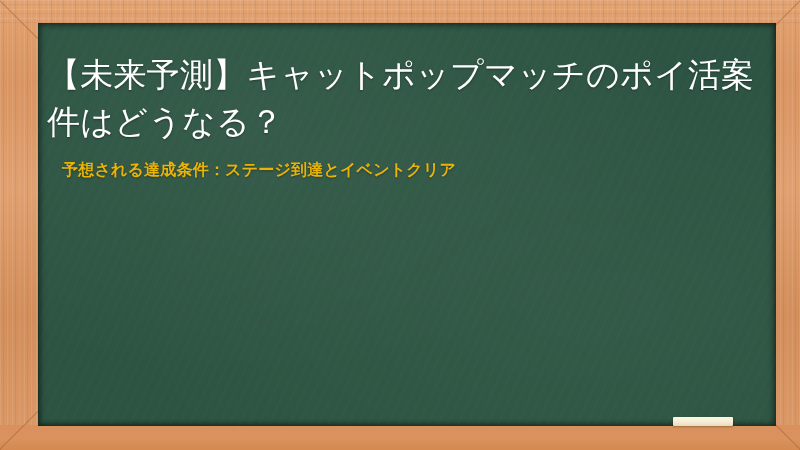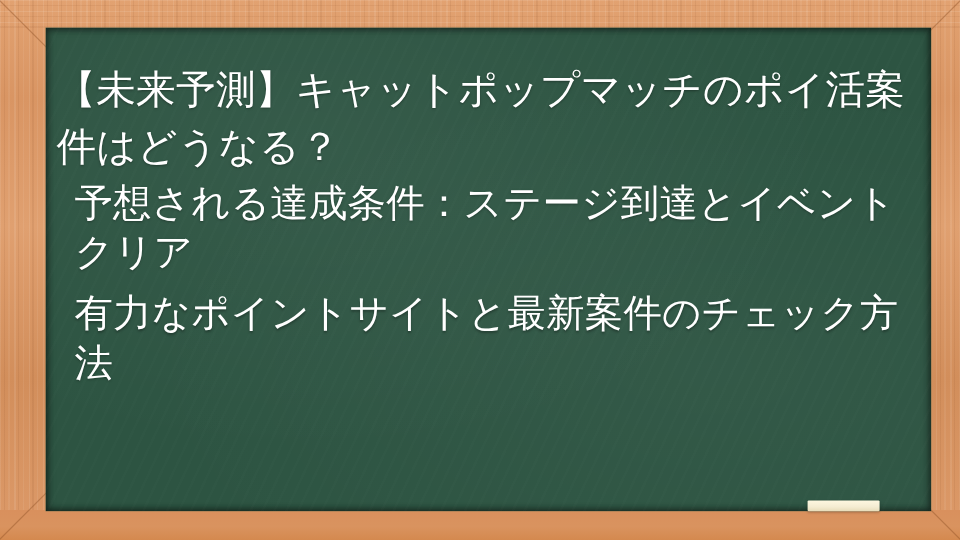--- a/index.html
+++ b/index.html
@@ -160,24 +160,24 @@
   }
 
   
   .lines {
     position: absolute;
     left: 24px;
     top: 126px;
     width: 694px;
   }
   .line {
-    color: #ffffff;
-    font-size: 32px;
+    color: #eab308;
+    font-size: 16px;
     line-height: 41px;
-    font-weight: 400;
+    font-weight: 700;
     letter-spacing: 0.2px;
     text-shadow: 0 1px 2px rgba(0,0,0,0.30);
     margin: 0 0 10px 0;
     white-space: pre-wrap;
   }
   .line:last-child { margin-bottom: 0; }
 
   
   .chalk {
     position: absolute;
@@ -207,21 +207,20 @@
 
   <div class="board">
     <div class="board-texture"></div>
 
     <div class="content">
 
       <h1 class="title">【未来予測】キャットポップマッチのポイ活案件はどうなる？</h1>
 
       <div class="lines">
         <p class="line">予想される達成条件：ステージ到達とイベントクリア</p>
-        <p class="line">有力なポイントサイトと最新案件のチェック方法</p>
       </div>
 
     </div>
   </div>
 
   <div class="chalk"></div>
 
 </div>
 
 </body></html>

